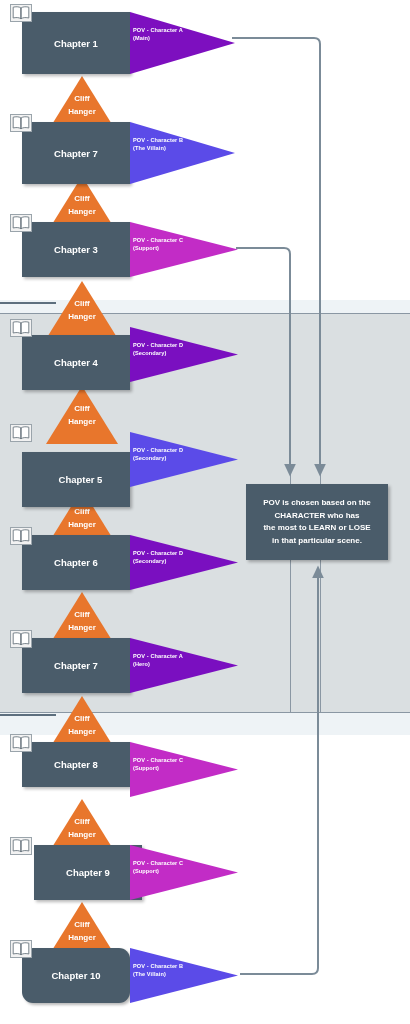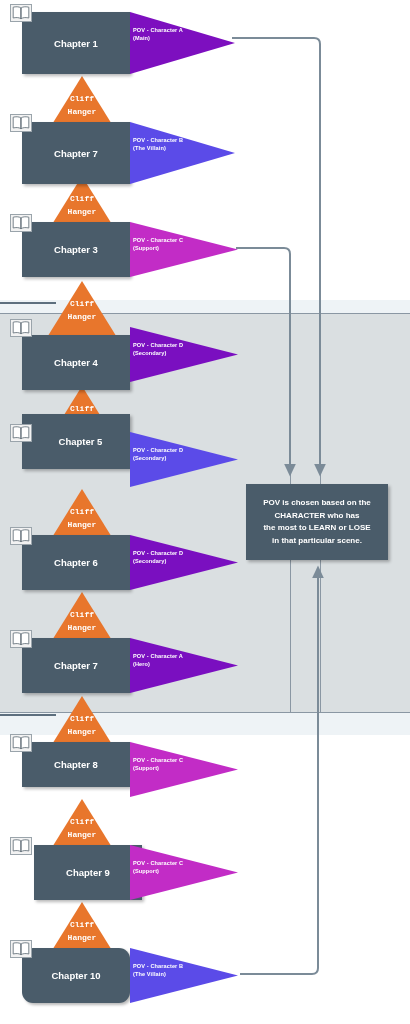--- a/index.html
+++ b/index.html
@@ -73,21 +73,20 @@
     z-index:2;
     letter-spacing:.1px;
   }
   .flag .flag-text .l2{font-weight:700;}
 
   
   .cliff{
     position:absolute;
     left:46px;width:72px;height:58px;
     z-index:4;
-    font-family:Liberation Mono, monospace;
   }
   .cliff .tri{position:absolute;left:0;top:0;width:100%;height:100%;}
   .cliff .cliff-label{
     position:absolute;left:0;top:16px;width:100%;
     text-align:center;color:#ffffff;
     font-size:8px;font-weight:700;line-height:13px;
     z-index:2;
     pointer-events:none;
   }
 
@@ -215,21 +214,21 @@
           </div>
         </div>
       </div>
       <div class="row" style="top: 0px;">
         <div class="book-icon" style="top: 424px;"><svg viewBox="0 0 22 18" width="22" height="18">
             <rect x="0.5" y="0.5" width="21" height="17" fill="#f2f2f2" stroke="#9aa4ab" stroke-width="1"></rect>
             <path d="M11 4 C9 2.4 5.5 2.6 3.2 3.2 L3.2 14 C5.5 13.4 9 13.2 11 14.8 Z" fill="#ffffff" stroke="#6b7780" stroke-width="0.9"></path>
             <path d="M11 4 C13 2.4 16.5 2.6 18.8 3.2 L18.8 14 C16.5 13.4 13 13.2 11 14.8 Z" fill="#ffffff" stroke="#6b7780" stroke-width="0.9"></path>
             <line x1="11" y1="4" x2="11" y2="14.8" stroke="#6b7780" stroke-width="0.9"></line>
           </svg></div>
-        <div class="chapter-box" style="top: 414px; height: 55px; padding-left: 12px;">
+        <div class="chapter-box" style="top: 452px; height: 55px; padding-left: 12px;">
           <div>Chapter 5</div>
         </div>
         <div class="flag" style="left: 130px; top: 432px; width: 108px; height: 55px;">
           <svg class="pennant" viewBox="0 0 108 55" preserveAspectRatio="none">
             <polygon points="0,0 108,27.5 0,55" fill="#5b4be8"></polygon>
           </svg>
           <div class="flag-text">
             <div>POV - Character D</div>
             <div class="l2">(Secondary)</div>
           </div>

